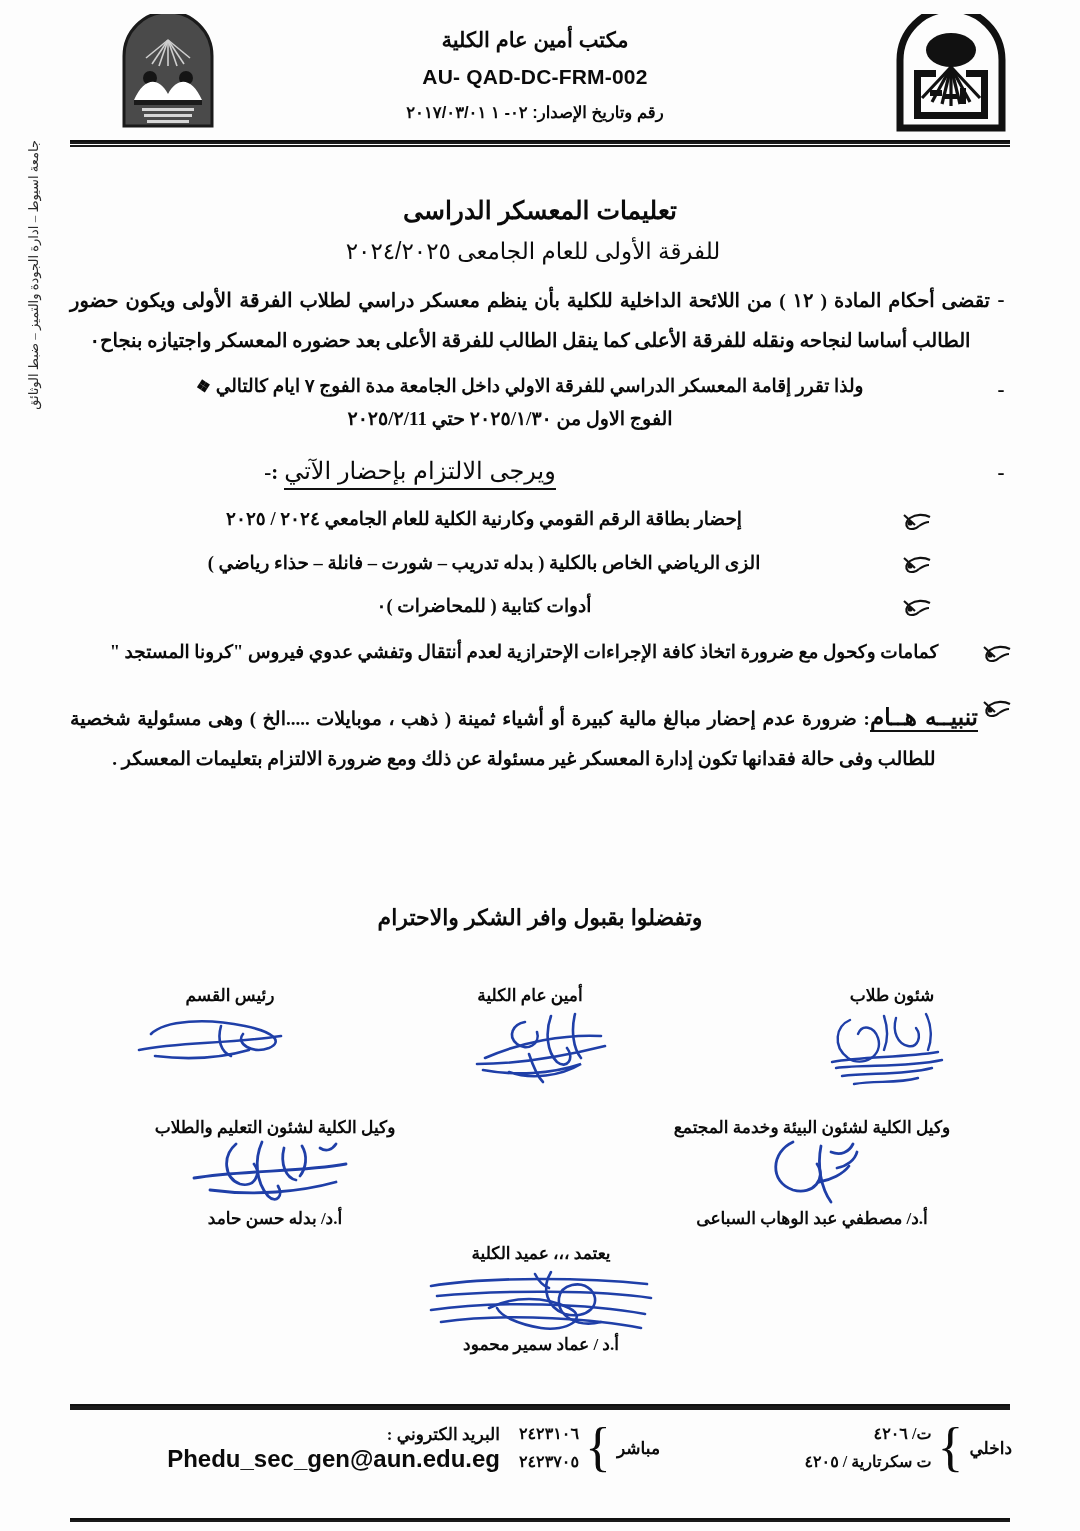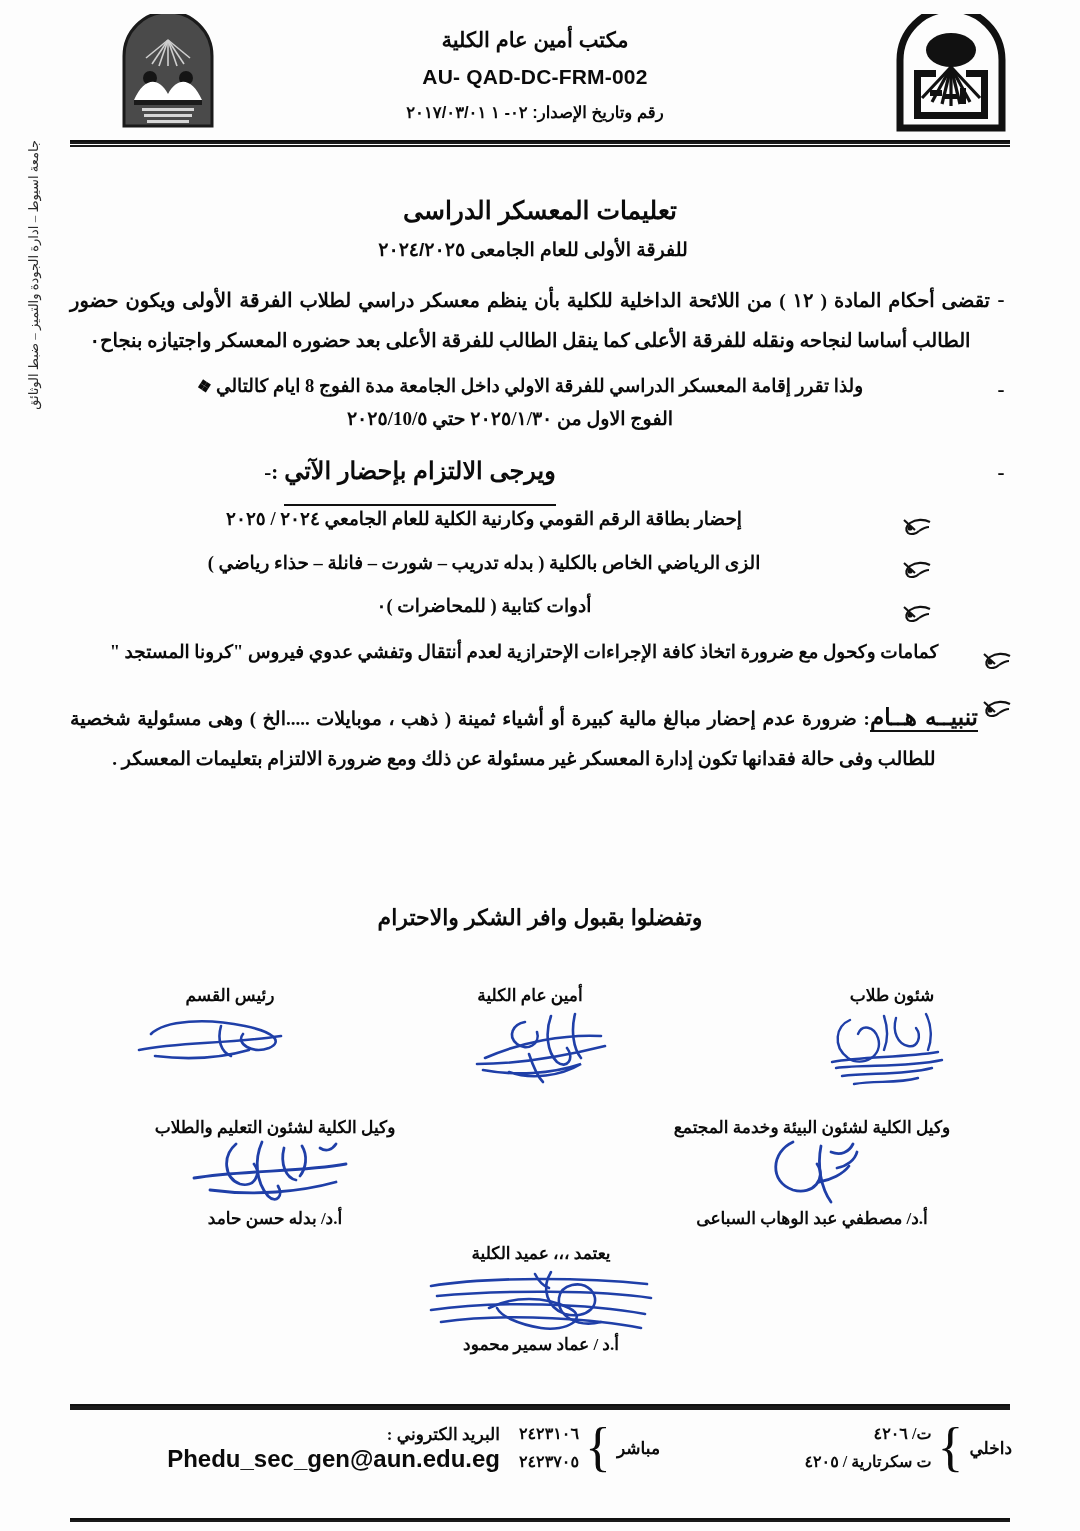--- a/index.html
+++ b/index.html
@@ -105,22 +105,22 @@
     font-family: "Liberation Sans", sans-serif;
     font-weight: bold;
     font-size: 25px;
   }
   .doc-subtitle {
     position: absolute;
     top: 238px;
     left: 0; right: 14px;
     text-align: center;
     font-family: "Liberation Sans", sans-serif;
-    font-weight: bold;
-    font-size: 19px;
+    font-weight: normal;
+    font-size: 23px;
   }
 
   
   .body-area {
     position: absolute;
     top: 280px;
     left: 70px;
     right: 68px;
   }
   .para-row {
@@ -168,38 +168,38 @@
   
   .req-heading-row {
     display: flex;
     align-items: baseline;
     justify-content: flex-start;
     margin-top: 16px;
     margin-bottom: 6px;
   }
   .req-heading {
     font-family: "Liberation Sans", sans-serif;
-    font-weight: bold;
+    font-weight: normal;
     font-size: 24px;
     border-bottom: 2.5px solid #111;
-    padding-bottom: 20px;
+    padding-bottom: 4px;
     margin-right: 240px;
   }
   .req-colon {
     font-size: 21px;
     font-weight: bold;
     margin-right: 6px;
   }
 
   
   .req-list { margin-top: 10px; }
   .req-item {
     display: flex;
     flex-direction: row;
-    align-items: flex-end;
+    align-items: center;
     margin-bottom: 8px;
     padding-right: 58px;
     margin-top: 11px;
   }
   .hand-icon {
     flex: 0 0 34px;
     width: 34px;
     margin-top: 4px;
   }
   .hand-icon svg { display:block; width: 30px; height: 18px; }
@@ -398,23 +398,23 @@
       <div class="dash">-</div>
       <div class="para-text p1">
         <span>تقضى أحكام المادة ( ١٢ ) من اللائحة الداخلية للكلية بأن ينظم معسكر دراسي لطلاب </span><span class="bigbold">الفرقة الأولى</span><span> ويكون حضور الطالب أساسا لنجاحه </span><span class="bigbold">ونقله للفرقة الأعلى</span><span> كما ينقل الطالب للفرقة الأعلى بعد حضوره المعسكر واجتيازه بنجاح٠</span>
       </div>
     </div>
 
     <div class="para-row p2-wrap">
       <div class="dash">-</div>
       <div class="para-text">
         <div class="p2-line1">
-          <span>ولذا تقرر إقامة المعسكر الدراسي </span><span class="b">للفرقة الاولي</span><span> داخل الجامعة مدة الفوج 8 ايام كالتالي</span><span class="swirl">❖</span>
+          <span>ولذا تقرر إقامة المعسكر الدراسي </span><span class="b">للفرقة الاولي</span><span> داخل الجامعة مدة الفوج ٧ ايام كالتالي</span><span class="swirl">❖</span>
         </div>
-        <div class="p2-line2">الفوج الاول من ٢٠٢٥/١/٣٠ حتي ٢٠٢٥/10/٥</div>
+        <div class="p2-line2">الفوج الاول من ٢٠٢٥/١/٣٠ حتي ٢٠٢٥/٢/11</div>
       </div>
     </div>
 
     <div class="para-row req-heading-row">
       <div class="dash">-</div>
       <div style="flex:1 1 auto; text-align:center;">
         <span class="req-heading">ويرجى الالتزام  بإحضار الآتي</span><span class="req-colon">:-</span>
       </div>
     </div>
 

